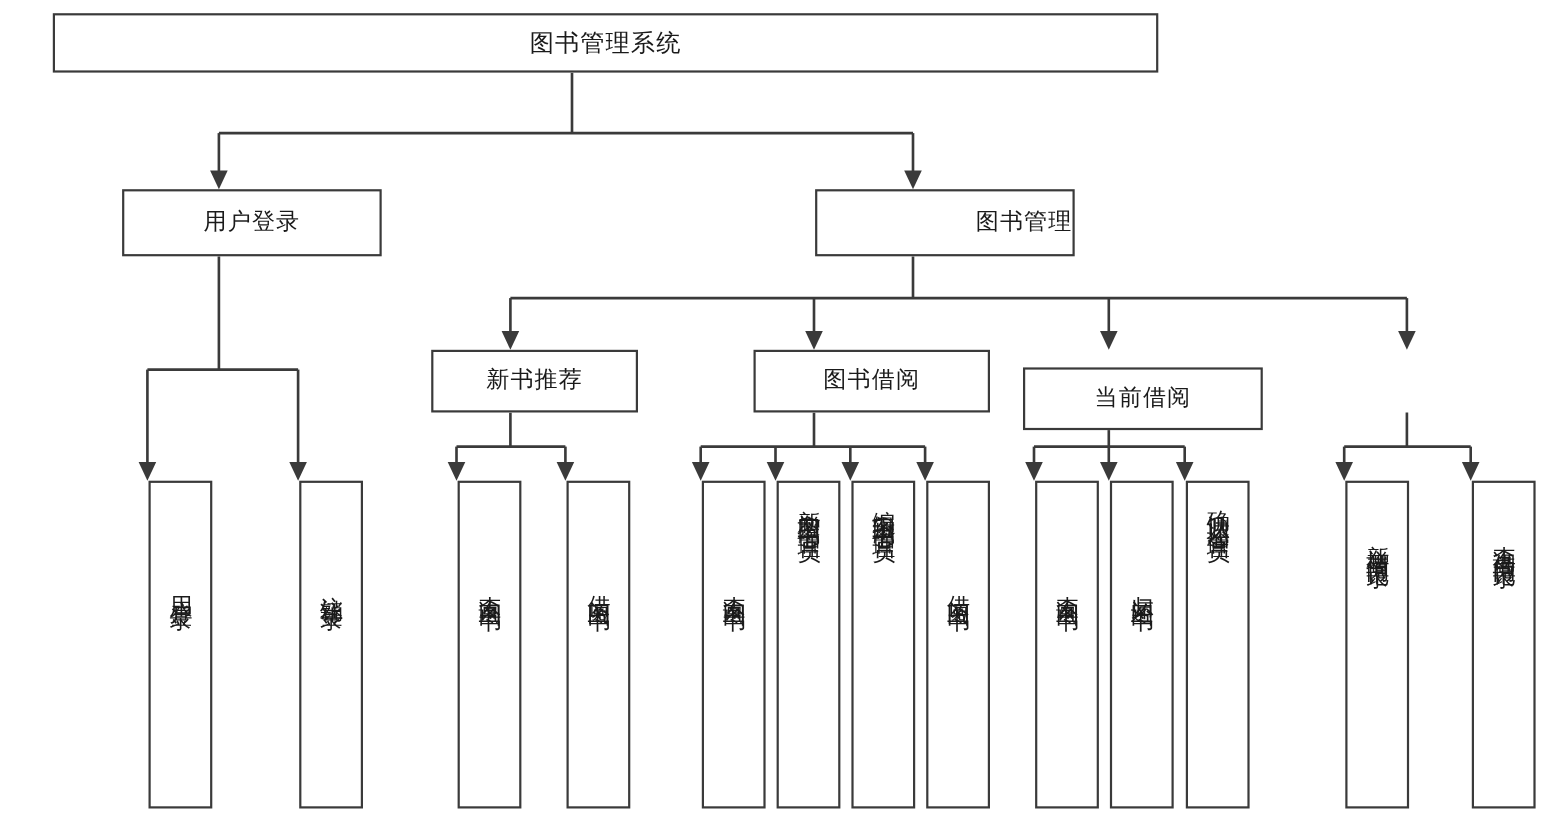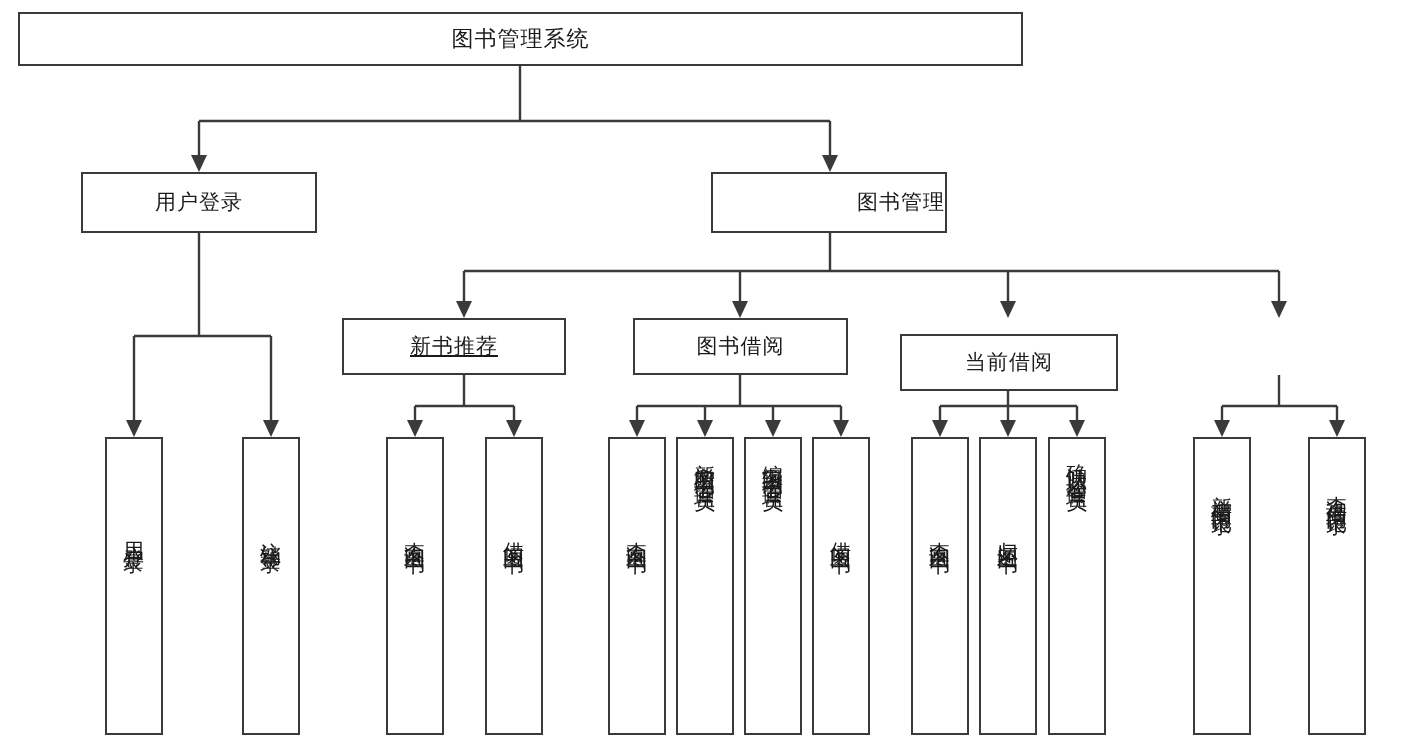--- a/index.html
+++ b/index.html
@@ -20,20 +20,21 @@
   
   .node {
     position: absolute;
     box-sizing: border-box;
     background: #ffffff;
     border: 2px solid #3a3a3a;
     display: flex;
     align-items: center;
     justify-content: center;
     color: #1a1a1a;
+    margin-left: 30px;
   }
   .node .label {
     font-size: 21px;
     letter-spacing: 1px;
     line-height: 1.15;
     text-align: center;
     white-space: nowrap;
   }
   .node.root .label { font-size: 22px; }
   .node.lvl2 .label { font-size: 21px; }
@@ -172,24 +173,24 @@
     <span class="label">图书管理系统</span>
   </div>
 
   <div class="node lvl2" style="left:81px; top:172px; width:236px; height:61px;">
     <span class="label">用户登录</span>
   </div>
   <div class="node lvl2" style="left:711px; top:172px; width:236px; height:61px;justify-content:flex-end;">
     <span class="label">图书管理</span>
   </div>
 
-  <div class="node lvl3" style="left:342px; top:318px; width:224px; height:57px;text-decoration:underline;">
+  <div class="node lvl3" style="left:362px; top:318px; width:188px; height:57px;">
     <span class="label">新书推荐</span>
   </div>
-  <div class="node lvl3" style="left:633px; top:318px; width:215px; height:57px;">
+  <div class="node lvl3" style="left:655px; top:318px; width:215px; height:57px;">
     <span class="label">图书借阅</span>
   </div>
   <div class="node lvl3" style="left:900px; top:334px; width:218px; height:57px;">
     <span class="label">当前借阅</span>
   </div>
 
   <div class="node leaf" style="left:105px; top:437px; width:58px; height:298px; padding-top:86px;">
     <span class="label">用户登录</span>
   </div>
   <div class="node leaf" style="left:242px; top:437px; width:58px; height:298px; padding-top:86px;">

